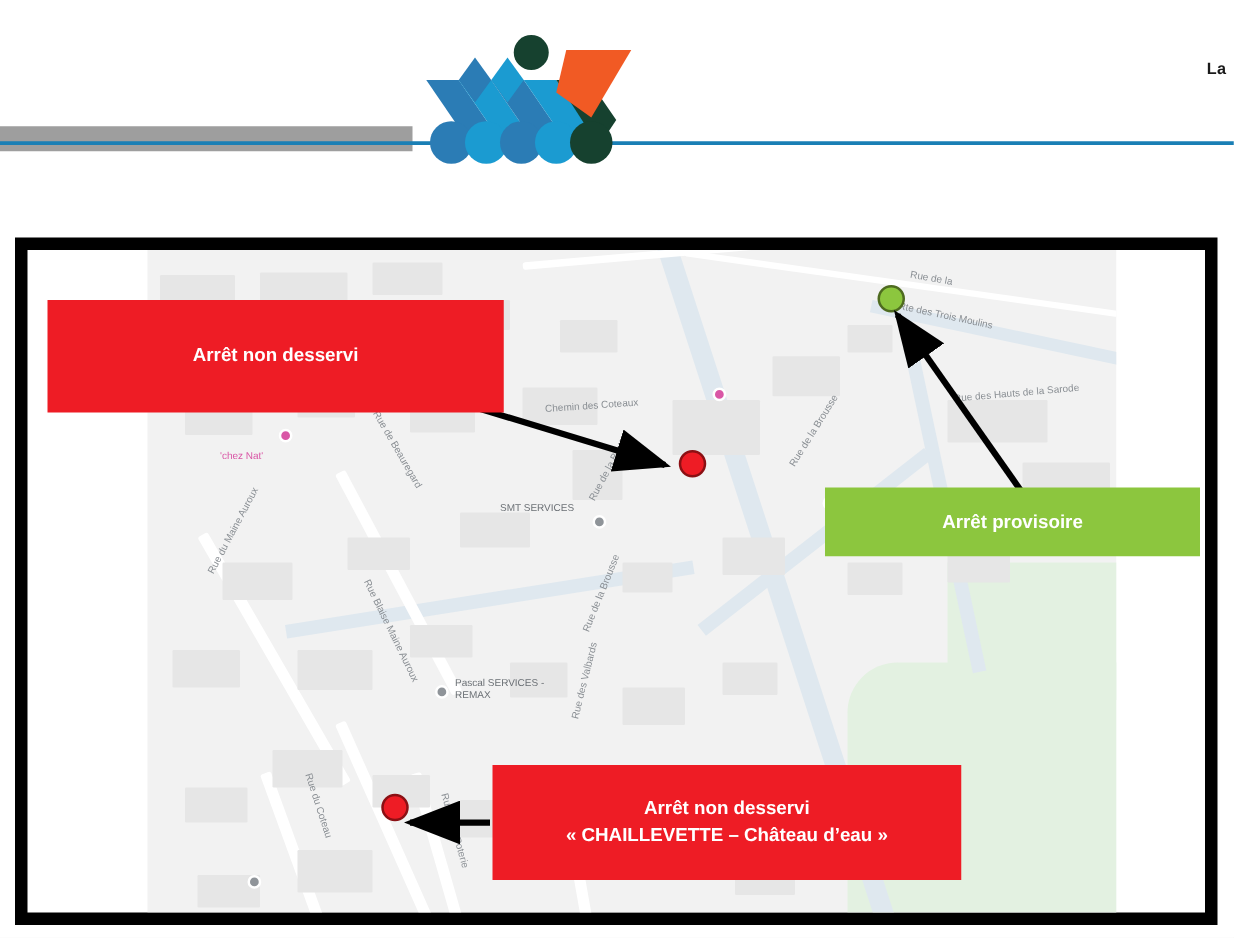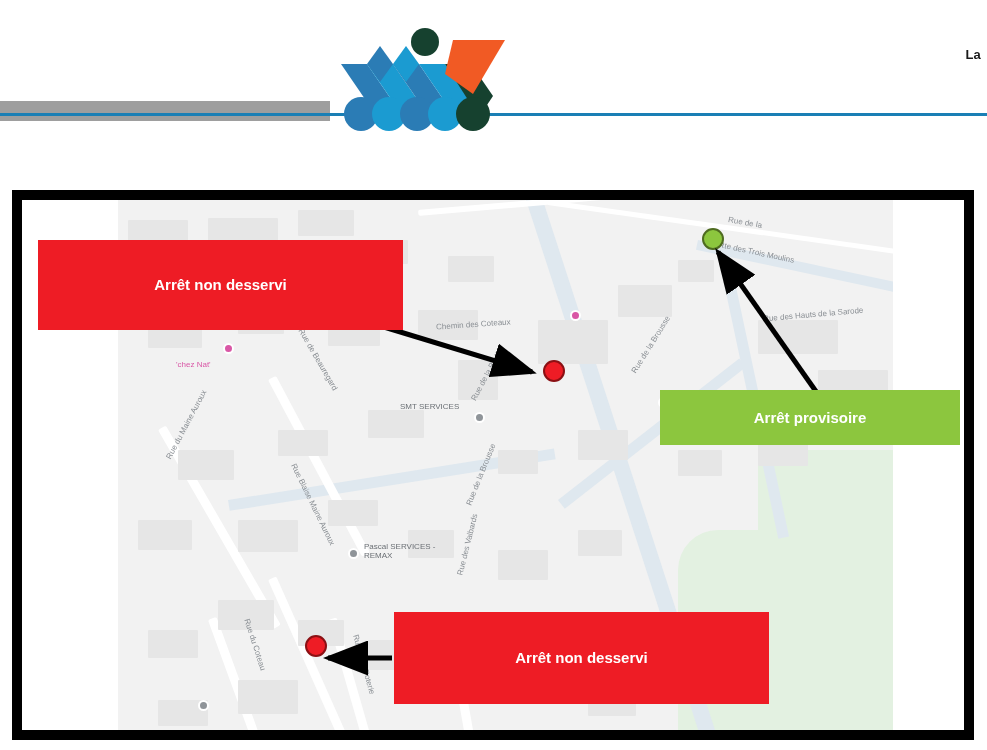--- a/index.html
+++ b/index.html
@@ -355,16 +355,17 @@
     <div class="callout red" style="left:16px; top:40px; width:365px; height:90px;">
       <div class="l1">Arrêt non desservi</div>
     </div>
 
     <div class="callout green" style="left:610px; top:190px; width:300px; height:55px;margin-left:28px;">
       <div class="l1">Arrêt provisoire</div>
     </div>
 
     <div class="callout red" style="left:372px; top:412px; width:375px; height:92px;">
       <div class="l1">Arrêt non desservi</div>
+      <div class="l2">« CHAILLEVETTE – Château d’eau »</div>
     </div>
 
   </div>
 </div>
 
 </body></html>

